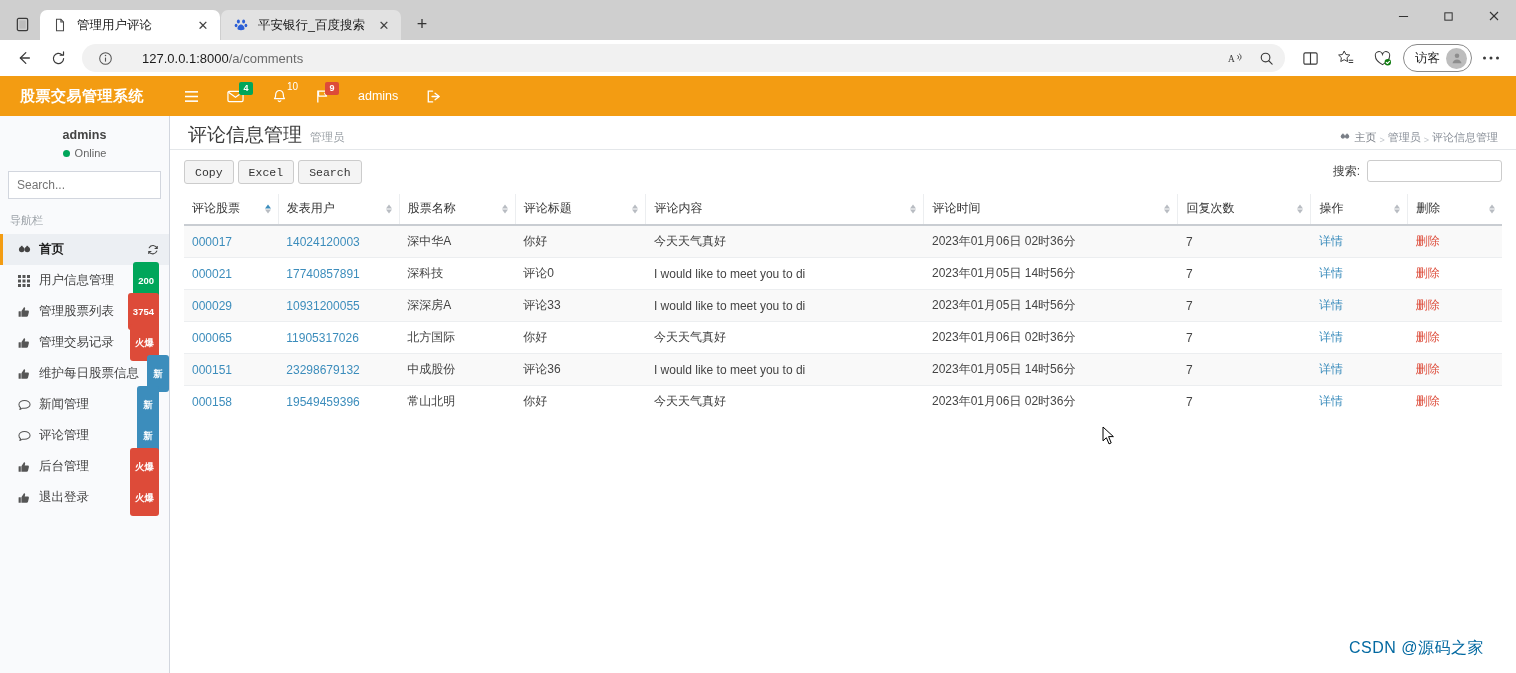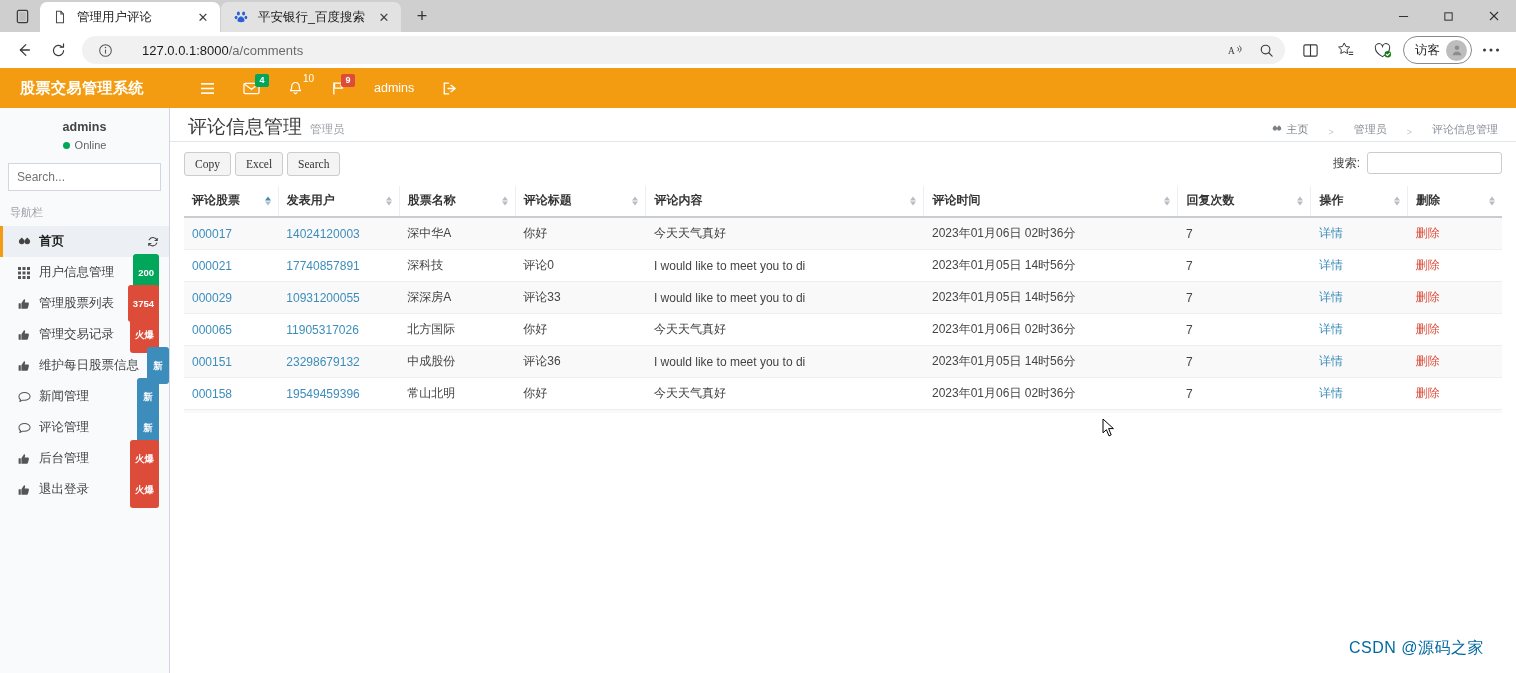--- a/index.html
+++ b/index.html
@@ -5,21 +5,21 @@
   * { box-sizing: border-box; }
   html, body { margin:0; padding:0; }
   body {
     width:1516px; height:673px; overflow:hidden;
     font-family:"Liberation Sans", "DejaVu Sans", sans-serif;
     background:#ffffff; font-size:13px; color:#333;
   }
 
   
   .browser { width:1516px; height:673px; display:flex; flex-direction:column; background:#cfcfcf; }
-  .tabstrip { height:32px; background:#cfcfcf; display:flex; align-items:flex-end; padding-left:4px; position:relative; }
+  .tabstrip { height:40px; background:#cfcfcf; display:flex; align-items:flex-end; padding-left:4px; position:relative; }
   .tab-side-btn { width:36px; height:30px; display:flex; align-items:center; justify-content:center; margin-bottom:1px; }
   .tab-side-btn svg { display:block; }
   .tab {
     height:30px; min-width:180px; max-width:230px; display:flex; align-items:center;
     padding:0 8px 0 12px; border-radius:7px 7px 0 0; margin-right:1px; font-size:12.5px; color:#1b1b1b;
   }
   .tab.active { background:#ffffff; }
   .tab.inactive { background:#e2e2e2; }
   .tab-favicon { width:16px; height:16px; margin-right:9px; display:flex; align-items:center; justify-content:center; flex:0 0 auto; }
   .tab-title { flex:1; white-space:nowrap; overflow:hidden; text-overflow:ellipsis; }
@@ -42,21 +42,21 @@
   .toolbar-icon { width:34px; height:30px; display:flex; align-items:center; justify-content:center; color:#3a3a3a; position:relative; }
   .profile-pill {
     height:28px; border:1px solid #8a8a8a; border-radius:15px; display:flex; align-items:center;
     gap:6px; padding:0 4px 0 11px; margin-left:2px; font-size:12.5px; color:#1b1b1b;
   }
   .avatar-circle { width:21px; height:21px; border-radius:50%; background:#bdbdbd; display:flex; align-items:center; justify-content:center; }
 
   
   .page { flex:1; background:#ffffff; display:flex; flex-direction:column; position:relative; overflow:hidden; }
 
-  .topbar { height:40px; background:#f39c12; display:flex; align-items:center; flex:0 0 auto;gap:16px; }
+  .topbar { height:40px; background:#f39c12; display:flex; align-items:center; flex:0 0 auto; }
   .brand {
     width:170px; height:40px; display:flex; align-items:center; padding-left:20px;
     color:#ffffff; font-size:15px; font-weight:bold; letter-spacing:.5px;
   }
   .topnav { display:flex; align-items:center; gap:0; height:40px; }
   .topnav-item {
     height:40px; display:flex; align-items:center; padding:0 14px; color:#ffffff; position:relative;
   }
   .topnav-item.label { font-size:12.5px; }
   .badge-sup {
@@ -100,43 +100,43 @@
 
   
   .content { flex:1; background:#ffffff; display:flex; flex-direction:column; min-width:0; position:relative; }
   .content-header {
     height:34px; padding:6px 18px 0; display:flex; align-items:baseline; justify-content:space-between;
     border-bottom:1px solid #e4e7ea; flex:0 0 auto;
   }
   .ch-left { display:flex; align-items:baseline; gap:8px; }
   .ch-title { font-size:19px; color:#3c3c3c; font-weight:normal; }
   .ch-sub { font-size:11.5px; color:#9aa0a6; }
-  .breadcrumb { display:flex; align-items:flex-end; gap:20px; font-size:11px; color:#8a9099; }
+  .breadcrumb { display:flex; align-items:flex-end; gap:3px; font-size:11px; color:#8a9099; }
   .breadcrumb .bc-home { color:#7a7f87; display:flex; align-items:center; gap:4px; }
   .breadcrumb .sep { color:#c3c7cc; font-size:9px; }
   .breadcrumb .bc-active { color:#8a9099; }
 
   .panel { flex:1; padding:10px 14px 0 14px; display:flex; flex-direction:column; min-height:0; }
   .panel-title { font-size:13.5px; color:#444; padding:2px 0 10px 2px; }
 
   .tools-row { display:flex; align-items:flex-start; justify-content:space-between; }
   .btn-group { display:flex; gap:4px; }
   .tbtn {
     height:24px; padding:0 10px; background:#f4f4f4; border:1px solid #ccc; border-radius:3px;
-    font-size:11.5px; color:#333; display:flex; align-items:center; font-family:Liberation Serif, serif;
+    font-size:11.5px; color:#333; display:flex; align-items:center; font-family:Liberation Mono, monospace;
   }
   .search-box { display:flex; align-items:center; gap:7px; font-size:12px; color:#444; }
   .search-box input {
     width:135px; height:22px; border:1px solid #ccc; border-radius:3px; outline:none;
     padding:0 6px; font-size:12px; font-family:inherit;
   }
 
   table.grid { width:100%; border-collapse:collapse; margin-top:10px; table-layout:fixed; }
   table.grid th {
-    text-align:left; font-size:12px; color:#333; font-weight:bold; padding:6px 6px 7px 8px;
+    text-align:left; font-size:12px; color:#333; font-weight:normal; padding:6px 6px 7px 8px;
     border-bottom:2px solid #c9cdd2; border-right:1px solid #eceef0; position:relative; white-space:nowrap;margin-top:16px;
   }
   table.grid th:last-child { border-right:0; }
   .sort-ico { position:absolute; right:7px; top:50%; transform:translateY(-50%); display:flex; flex-direction:column; gap:1px; }
   .sort-ico i { display:block; width:0; height:0; border-left:3.5px solid transparent; border-right:3.5px solid transparent; }
   .sort-ico i.up { border-bottom:4px solid #b8bcc2; }
   .sort-ico i.dn { border-top:4px solid #b8bcc2; }
   .sort-ico.asc i.up { border-bottom-color:#3c8dbc; }
   table.grid td {
     font-size:12px; color:#444; padding:7px 6px 7px 8px; border-bottom:1px solid #eceef0;

